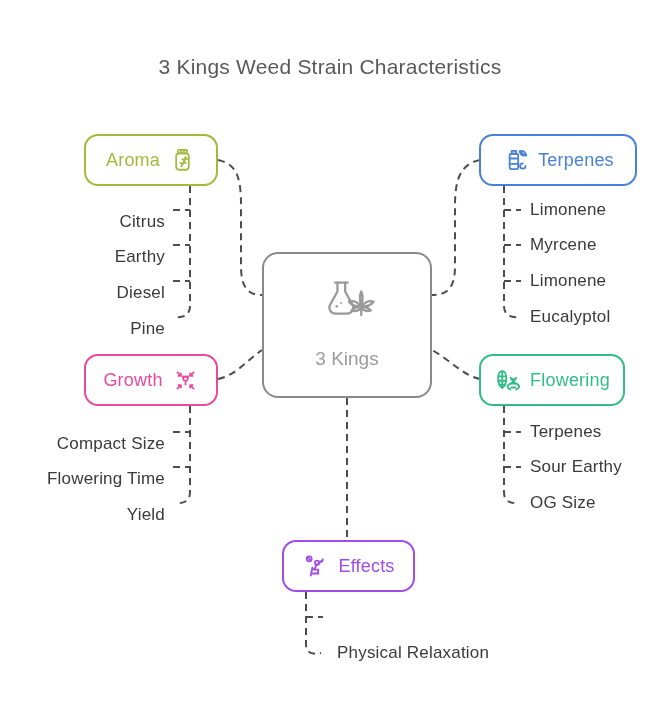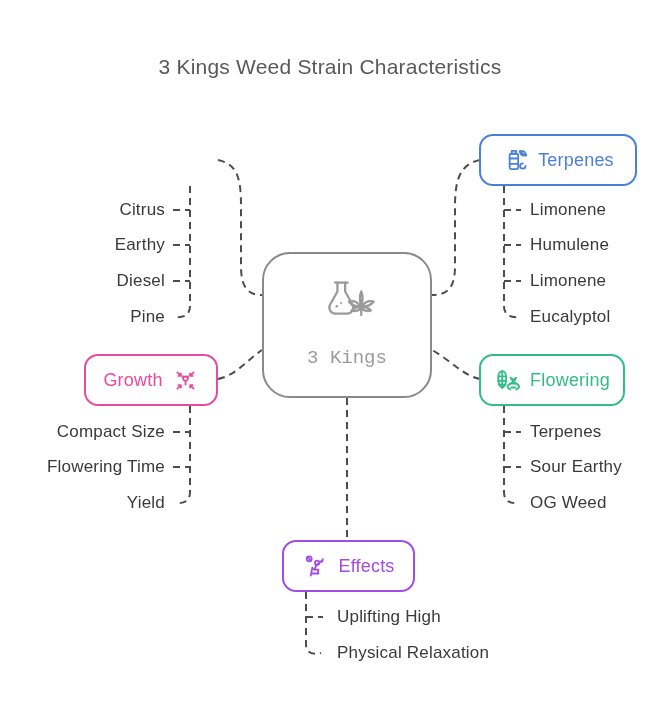--- a/index.html
+++ b/index.html
@@ -51,45 +51,44 @@
     white-space: nowrap;
   }
   .node .icon { display: flex; align-items: center; }
   .node .icon svg { display: block; }
   .center-node {
     position: absolute;
     left: 262px; top: 252px;
     width: 170px; height: 146px;
     background: #fff;
     border: 2px solid #8a8a8a;
-    border-radius: 28px;
+    border-radius: 16px;
     display: flex;
     flex-direction: column;
     align-items: center;
     justify-content: center;
     gap: 20px;
-    font-family: Liberation Mono, monospace;
   }
   .center-node .clabel {
     color: #9b9b9b;
     font-size: 19px;
     line-height: 1.45;
     text-align: center;
   }
   .center-node .icon svg { display: block; color: #9a9a9a; }
   .leaf {
     position: absolute;
     transform: translateY(-50%);
     font-size: 17px;
     color: #3a3a3a;
     white-space: nowrap;
     letter-spacing: .2px;
     text-align: center;
   }
-  .leaf.ra { right: 495px; text-align: right; }
+  .leaf.ra { right: 495px; text-align: right; margin-top: 12px; }
   .leaf.la { left: 530px; }
   .leaf.le { left: 337px; }
 </style>
 </head>
 <body>
 
 <div class="canvas">
 
   <div class="title">3 Kings Weed Strain Characteristics</div>
 
@@ -136,20 +135,32 @@
         <path d="M32.6 20.4 C30 20.2 27.8 21 26.2 22.8 C28.7 23.6 31 23 32.8 21.6"></path>
         <path d="M33.4 20.4 C36 20.2 38.2 21 39.8 22.8 C37.3 23.6 35 23 33.2 21.6"></path>
         <path d="M33 20.8 V26"></path>
       </svg>
     </span>
     <div class="clabel">
       <div>3 Kings</div>
     </div>
   </div>
 
+  <div class="node" style="left:84px;top:134px;width:134px;height:52px;--c:#a3b93c">
+    <span class="nlabel">Aroma</span>
+    <span class="icon">
+      <svg width="27" height="27" viewBox="0 0 24 24" fill="none" stroke="currentColor" stroke-width="1.6" stroke-linecap="round" stroke-linejoin="round">
+        <rect x="8" y="2.6" width="8" height="3" rx="0.6"></rect>
+        <path d="M10.7 2.6 v3 M13.3 2.6 v3"></path>
+        <rect x="6.4" y="5.6" width="11.2" height="14.6" rx="2.6"></rect>
+        <path d="M11 17.2 C12.8 14.6 14 12 14.8 8.8"></path>
+        <path d="M12.1 15 l-2 -.8 M12.9 13.4 l2 .7 M13.7 11.6 l-2 -.8 M14.3 10 l2 .7"></path>
+      </svg>
+    </span>
+  </div>
 
   <div class="node" style="left:479px;top:134px;width:158px;height:52px;--c:#4a81d8">
     <span class="icon">
       <svg width="27" height="27" viewBox="0 0 24 24" fill="none" stroke="currentColor" stroke-width="1.6" stroke-linecap="round" stroke-linejoin="round">
         <path d="M8.6 3.4 h4 v2.6 h-4 z"></path>
         <rect x="6.8" y="6" width="7.6" height="13.6" rx="1.6"></rect>
         <path d="M6.8 10.2 h7.6 M6.8 15 h7.6"></path>
         <path d="M15.6 3.6 c3.2 -.4 5.4 1 6 3.9 -3 .7 -5.2 -.6 -6 -3.9 z"></path>
         <path d="M16.4 4.4 l3.6 2.6"></path>
         <path d="M20.9 16.9 a2.4 2.4 0 1 1 -2.4 -2.4"></path>
@@ -199,28 +210,27 @@
     </span>
     <span class="nlabel">Effects</span>
   </div>
 
   <div class="leaf ra" style="top:210px">Citrus</div>
   <div class="leaf ra" style="top:245px">Earthy</div>
   <div class="leaf ra" style="top:281px">Diesel</div>
   <div class="leaf ra" style="top:317px">Pine</div>
 
   <div class="leaf la" style="top:210px">Limonene</div>
-  <div class="leaf la" style="top:245px">Humulene</div>
+  <div class="leaf la" style="top:245px">Myrcene</div>
   <div class="leaf la" style="top:281px">Limonene</div>
   <div class="leaf la" style="top:317px">Eucalyptol</div>
 
   <div class="leaf ra" style="top:467px">Flowering Time</div>
   <div class="leaf ra" style="top:432px">Compact Size</div>
   <div class="leaf ra" style="top:503px">Yield</div>
 
   <div class="leaf la" style="top:432px">Terpenes</div>
   <div class="leaf la" style="top:467px">Sour Earthy</div>
-  <div class="leaf la" style="top:503px">OG Weed</div>
-
-  <div class="leaf le" style="top:617px">Uplifting High</div>
+  <div class="leaf la" style="top:503px">OG Size</div>
+
   <div class="leaf le" style="top:653px">Physical Relaxation</div>
 
 </div>
 
 </body></html>

